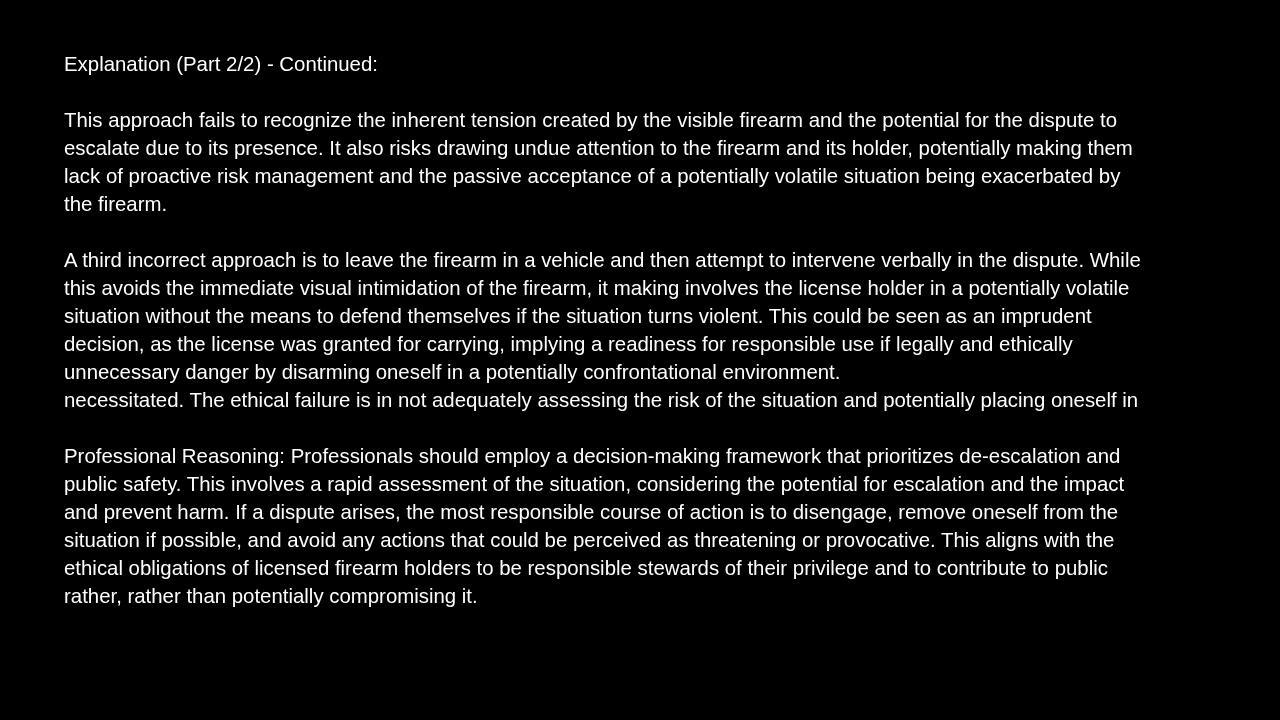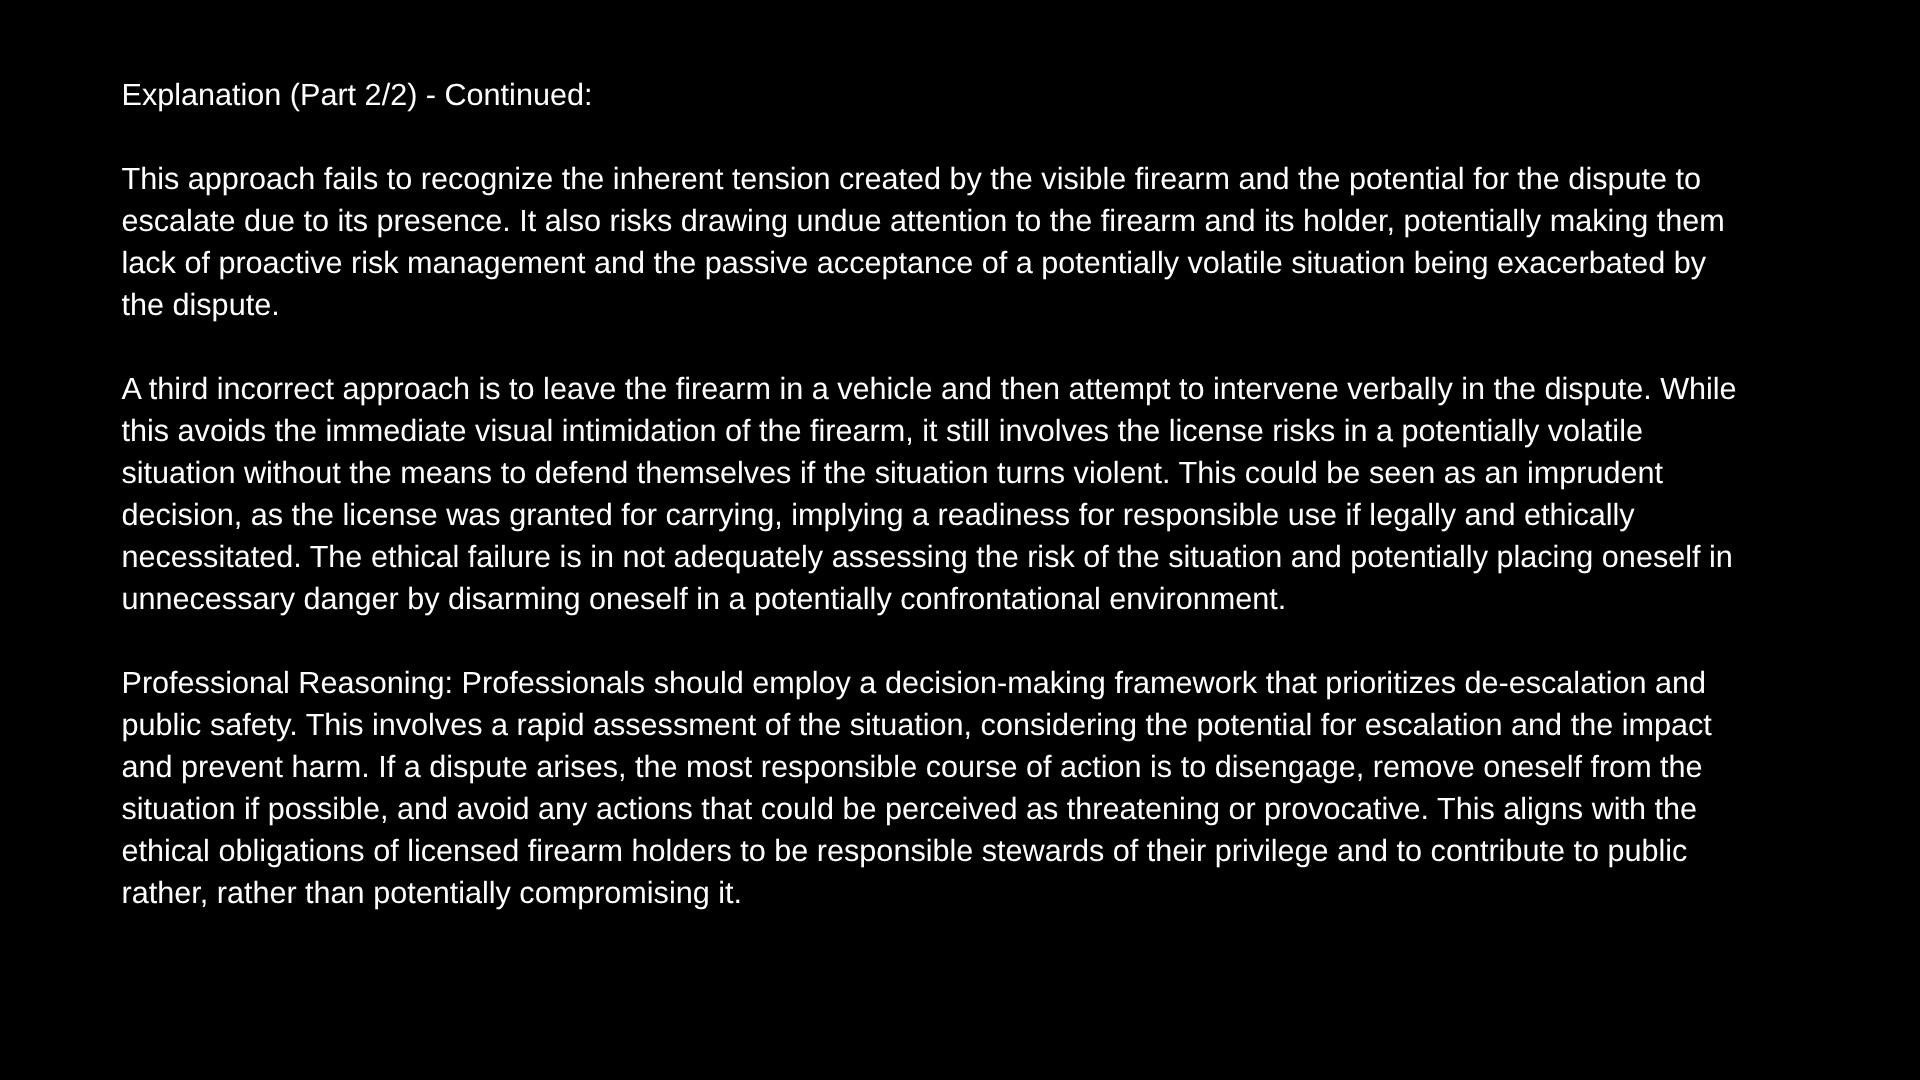--- a/index.html
+++ b/index.html
@@ -11,21 +11,21 @@
       overflow: hidden;
     }
     body {
       font-family: "Liberation Sans", sans-serif;
       color: #ffffff;
       font-size: 20.4px;
       line-height: 28px;
     }
     .page {
       position: absolute;
-      left: 81px;
+      left: 64px;
       top: 50px;
       width: 1160px;
     }
     .title {
       margin: 0 0 28px 0;
       font-weight: normal;
       font-size: 20.4px;
     }
     .para {
       margin: 0 0 28px 0;
@@ -36,30 +36,30 @@
 </head>
 <body>
 
 <div class="page">
   <div class="title">Explanation (Part 2/2) - Continued:</div>
 
   <p class="para">
     <span class="line">This approach fails to recognize the inherent tension created by the visible firearm and the potential for the dispute to</span>
     <span class="line">escalate due to its presence. It also risks drawing undue attention to the firearm and its holder, potentially making them</span>
     <span class="line">lack of proactive risk management and the passive acceptance of a potentially volatile situation being exacerbated by</span>
-    <span class="line">the dispute.</span>
+    <span class="line">the firearm.</span>
   </p>
 
   <p class="para">
     <span class="line">A third incorrect approach is to leave the firearm in a vehicle and then attempt to intervene verbally in the dispute. While</span>
-    <span class="line">this avoids the immediate visual intimidation of the firearm, it still involves the license risks in a potentially volatile</span>
+    <span class="line">this avoids the immediate visual intimidation of the firearm, it making involves the license holder in a potentially volatile</span>
     <span class="line">situation without the means to defend themselves if the situation turns violent. This could be seen as an imprudent</span>
     <span class="line">decision, as the license was granted for carrying, implying a readiness for responsible use if legally and ethically</span>
+    <span class="line">unnecessary danger by disarming oneself in a potentially confrontational environment.</span>
     <span class="line">necessitated. The ethical failure is in not adequately assessing the risk of the situation and potentially placing oneself in</span>
-    <span class="line">unnecessary danger by disarming oneself in a potentially confrontational environment.</span>
   </p>
 
   <p class="para">
     <span class="line">Professional Reasoning: Professionals should employ a decision-making framework that prioritizes de-escalation and</span>
     <span class="line">public safety. This involves a rapid assessment of the situation, considering the potential for escalation and the impact</span>
     <span class="line">and prevent harm. If a dispute arises, the most responsible course of action is to disengage, remove oneself from the</span>
     <span class="line">situation if possible, and avoid any actions that could be perceived as threatening or provocative. This aligns with the</span>
     <span class="line">ethical obligations of licensed firearm holders to be responsible stewards of their privilege and to contribute to public</span>
     <span class="line">rather, rather than potentially compromising it.</span>
   </p>

